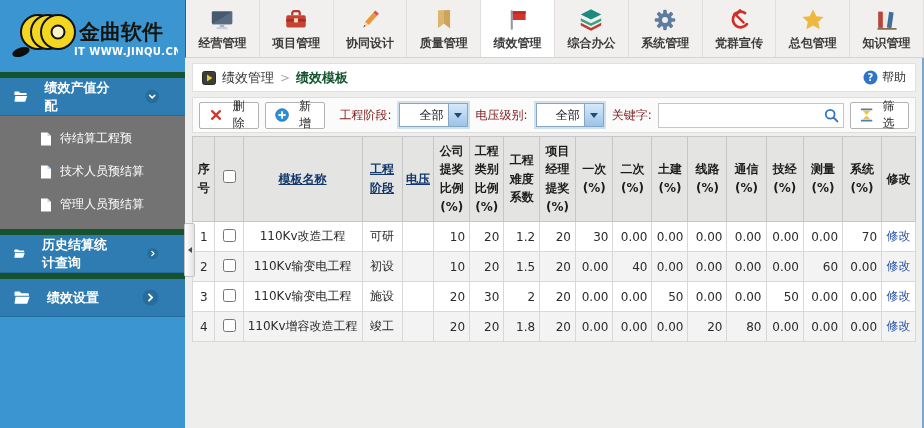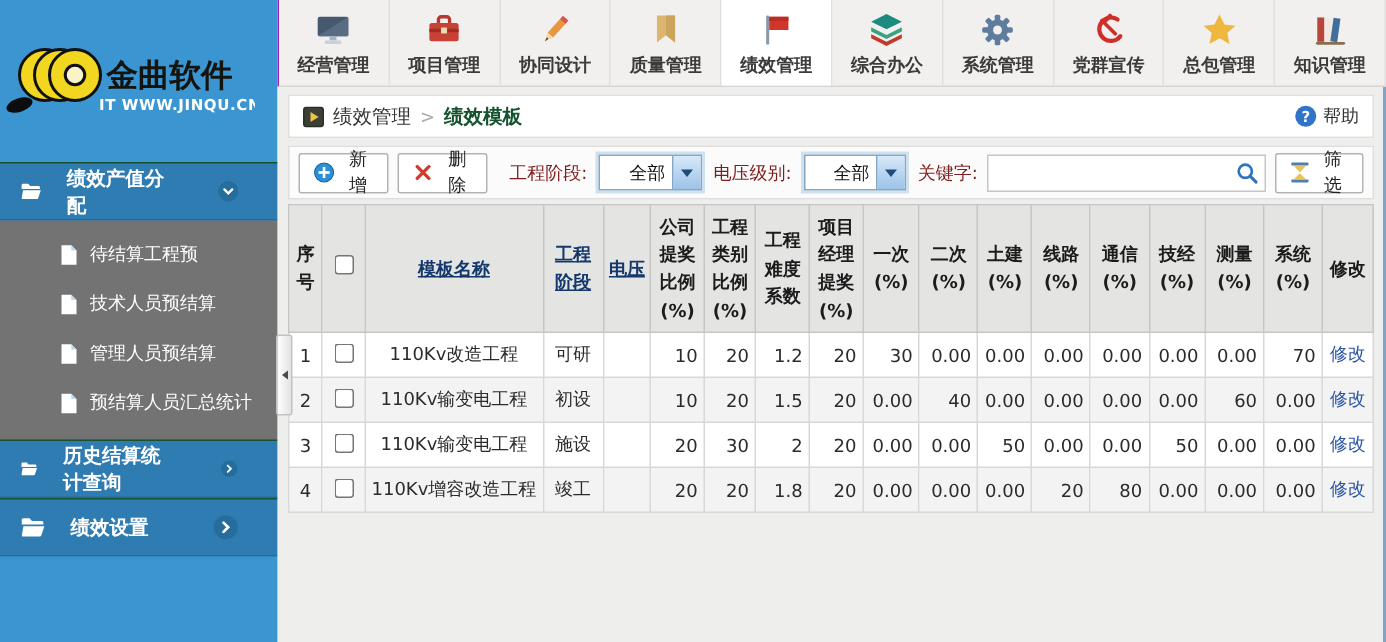--- a/index.html
+++ b/index.html
@@ -1,23 +1,23 @@
 <!DOCTYPE html>
 <html><head>
 <meta charset="utf-8">
 <style>
   html,body{margin:0;padding:0;}
   body{width:924px;height:428px;overflow:hidden;font-family:"DejaVu Sans","Liberation Sans",sans-serif;background:#eeeeec;}
   .app{position:relative;width:924px;height:428px;display:flex;overflow:hidden;}
 
   
   .sidebar{width:185px;min-width:185px;height:100%;background:#3b95d1;display:flex;flex-direction:column;}
-  .logo{height:108px;display:flex;align-items:center;justify-content:flex-start;}
+  .logo{height:72px;display:flex;align-items:center;justify-content:center;}
   .sb-group{height:37px;display:flex;align-items:center;gap:17px;padding:0 26px 0 14px;
-            background:#2e7cb1;border-top:1px solid #14532d;border-bottom:1px solid #256a9c;
+            background:#2e7cb1;border-top:6px solid #14532d;border-bottom:1px solid #256a9c;
             color:#fff;font-size:13px;font-weight:bold;cursor:pointer;}
   .sb-group .grow{flex:1;}
   .submenu{background:#737373;padding:6px 0 8px 0;}
   .sb-item{height:33px;display:flex;align-items:center;gap:8px;padding-left:40px;color:#fff;font-size:12px;cursor:pointer;}
   .sb-fill{flex:1;background:#3b95d1;}
 
   
   .collapse-handle{position:absolute;left:184px;top:223px;width:9px;height:52px;z-index:9;
      background:linear-gradient(to right,#ffffff,#e2e2e2);border:1px solid #c2c2c2;border-radius:2px;
      display:flex;align-items:center;justify-content:center;cursor:pointer;}
@@ -111,27 +111,20 @@
           </svg>
         <span>技术人员预结算</span>
       </div>
       <div class="sb-item">
         <svg width="12" height="14" viewBox="0 0 12 14">
             <path d="M1 0.5 h6.5 L11 4 v9.5 H1 z" fill="#fff"></path>
             <path d="M7.5 0.5 L11 4 H7.5 z" fill="#bcd9ee"></path>
           </svg>
         <span>管理人员预结算</span>
       </div>
-      <div class="sb-item">
-        <svg width="12" height="14" viewBox="0 0 12 14">
-            <path d="M1 0.5 h6.5 L11 4 v9.5 H1 z" fill="#fff"></path>
-            <path d="M7.5 0.5 L11 4 H7.5 z" fill="#bcd9ee"></path>
-          </svg>
-        <span>预结算人员汇总统计</span>
-      </div>
     </div>
 
     <div class="sb-group">
       <svg width="16" height="13" viewBox="0 0 16 13" fill="#fff">
         <path d="M0.5 1.5 a1 1 0 0 1 1 -1 h4.2 l1.6 1.8 h6.6 a1 1 0 0 1 1 1 v1.4 h-14.4 z"></path>
         <path d="M1.6 5.8 h14 l-2.1 6.2 a1 1 0 0 1 -0.95 0.7 h-11.3 a0.7 0.7 0 0 1 -0.68 -0.9 z"></path>
       </svg>
       <span>历史结算统计查询</span>
       <span class="grow"></span>
       <svg width="17" height="17" viewBox="0 0 17 17">
@@ -286,34 +279,34 @@
               <circle cx="7.5" cy="7.5" r="7" fill="#2f74c8"></circle>
               <text x="7.5" y="11" text-anchor="middle" font-size="10" font-weight="bold" fill="#fff">?</text>
             </svg>
           <span>帮助</span>
         </span>
       </div>
 
       <div class="toolbar">
         <button class="tbtn">
           <svg width="16" height="16" viewBox="0 0 16 16">
-              <circle cx="8" cy="8" r="7.2" fill="#2f8fd6" stroke="#1565a8" stroke-width="0.8"></circle>
-              <rect x="7" y="3.8" width="2" height="8.4" fill="#fff"></rect>
-              <rect x="3.8" y="7" width="8.4" height="2" fill="#fff"></rect>
-            </svg>
-          <span>新增</span>
-        </button>
-        <button class="tbtn">
-          <svg width="16" height="16" viewBox="0 0 16 16">
               <g fill="#d23b2e">
                 <rect x="6.7" y="0.5" width="2.6" height="15" rx="1.2" transform="rotate(45 8 8)"></rect>
                 <rect x="6.7" y="0.5" width="2.6" height="15" rx="1.2" transform="rotate(-45 8 8)"></rect>
               </g>
             </svg>
           <span>删除</span>
+        </button>
+        <button class="tbtn">
+          <svg width="16" height="16" viewBox="0 0 16 16">
+              <circle cx="8" cy="8" r="7.2" fill="#2f8fd6" stroke="#1565a8" stroke-width="0.8"></circle>
+              <rect x="7" y="3.8" width="2" height="8.4" fill="#fff"></rect>
+              <rect x="3.8" y="7" width="8.4" height="2" fill="#fff"></rect>
+            </svg>
+          <span>新增</span>
         </button>
         <span class="tlab stage">工程阶段:</span>
         <div class="xpsel">
           <span class="val">全部</span>
           <span class="arrow"></span>
         </div>
         <span class="tlab">电压级别:</span>
         <div class="xpsel">
           <span class="val">全部</span>
           <span class="arrow"></span>

